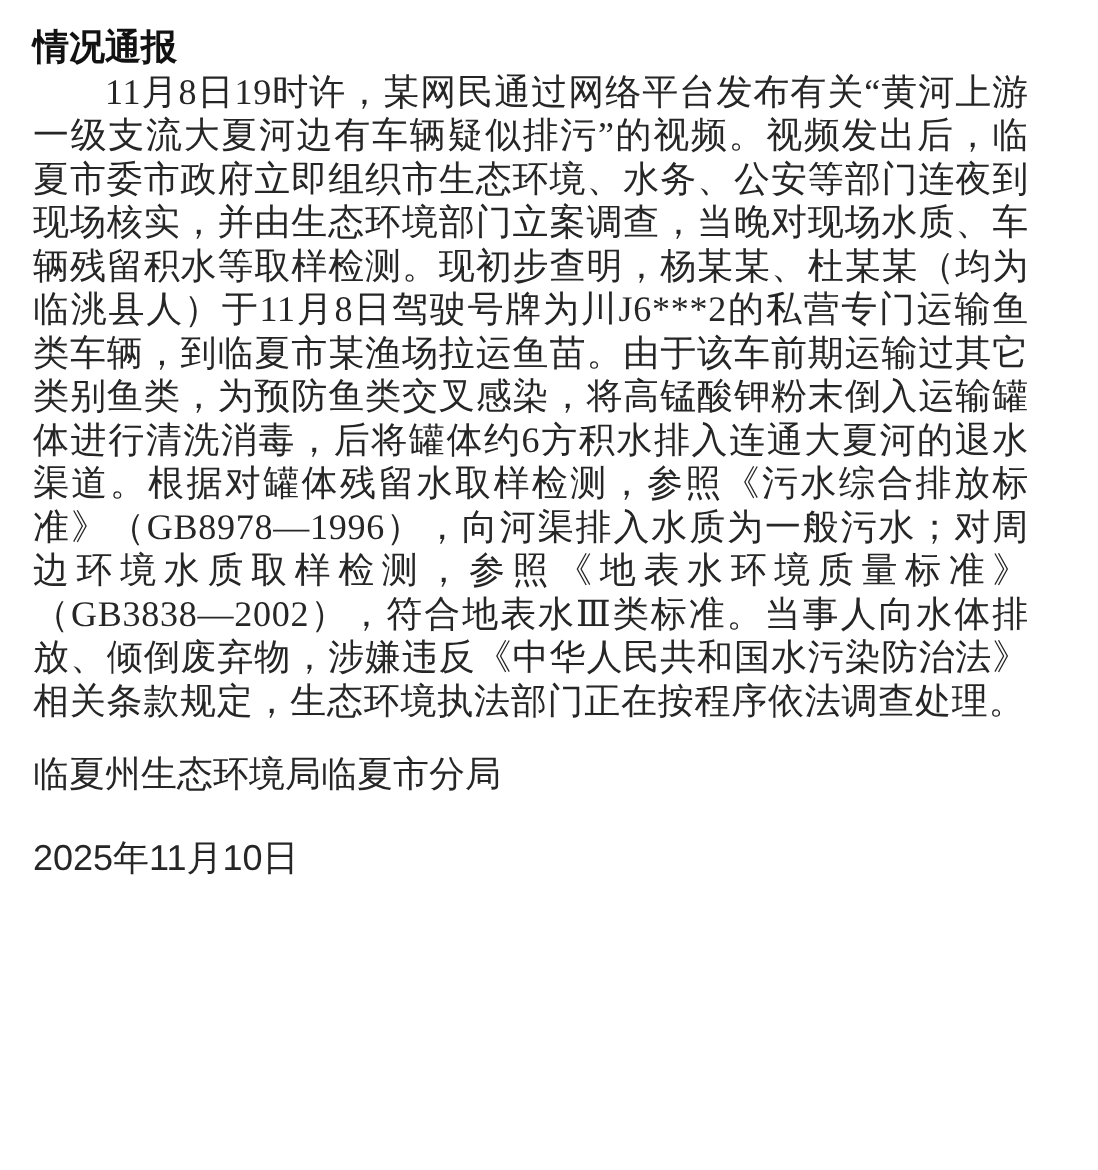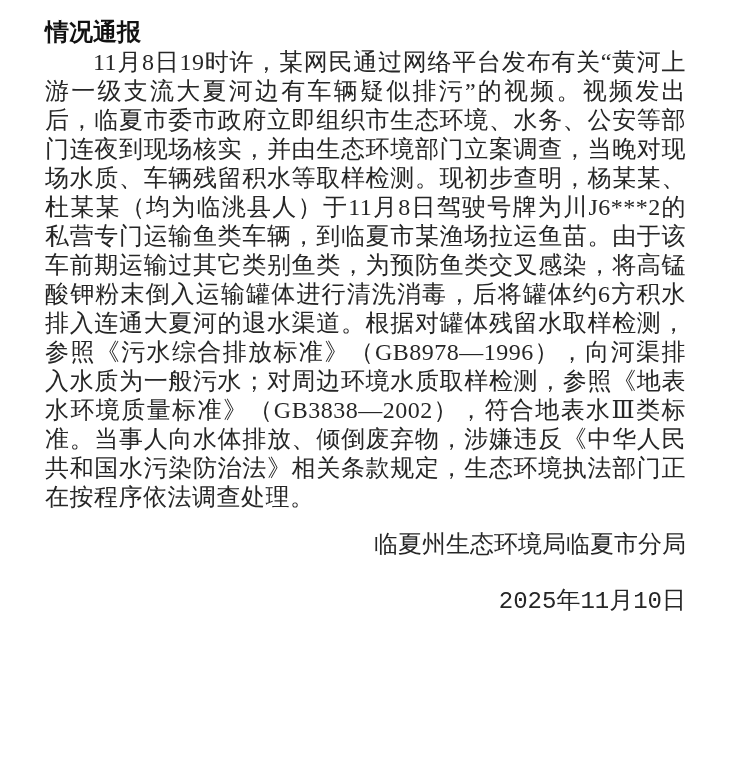--- a/index.html
+++ b/index.html
@@ -9,21 +9,21 @@
   }
   body {
     width: 732px;
     height: 780px;
     overflow: hidden;
   }
   .article {
     box-sizing: border-box;
     width: 696px;
     height: 780px;
-    padding: 16px 10px 0 45px;
+    padding: 16px 10px 0 22px;
   }
   .article-title {
     margin: 0;
     font-family: "Liberation Sans", "DejaVu Sans", sans-serif;
     font-size: 24px;
     font-weight: 700;
     line-height: 32px;
     color: #121212;
   }
   .byline {
@@ -52,25 +52,25 @@
     color: #262626;
   }
   .body-text p {
     margin: 0 0 19px 0;
     text-align: justify;
     text-justify: inter-character;
     text-indent: 2em;
     letter-spacing: 0.5px;
   }
   .sign-block {
-    font-family: Liberation Mono, monospace;
+    font-family: Liberation Sans, sans-serif;
     font-size: 24px;
     line-height: 29px;
     color: #262626;
-    text-align: right;
+    text-align: left;
   }
   .signature-line {
     margin: 0;
   }
   .signature-date {
     margin: 27px 0 0 0;
   }
 </style>
 </head>
 <body>

